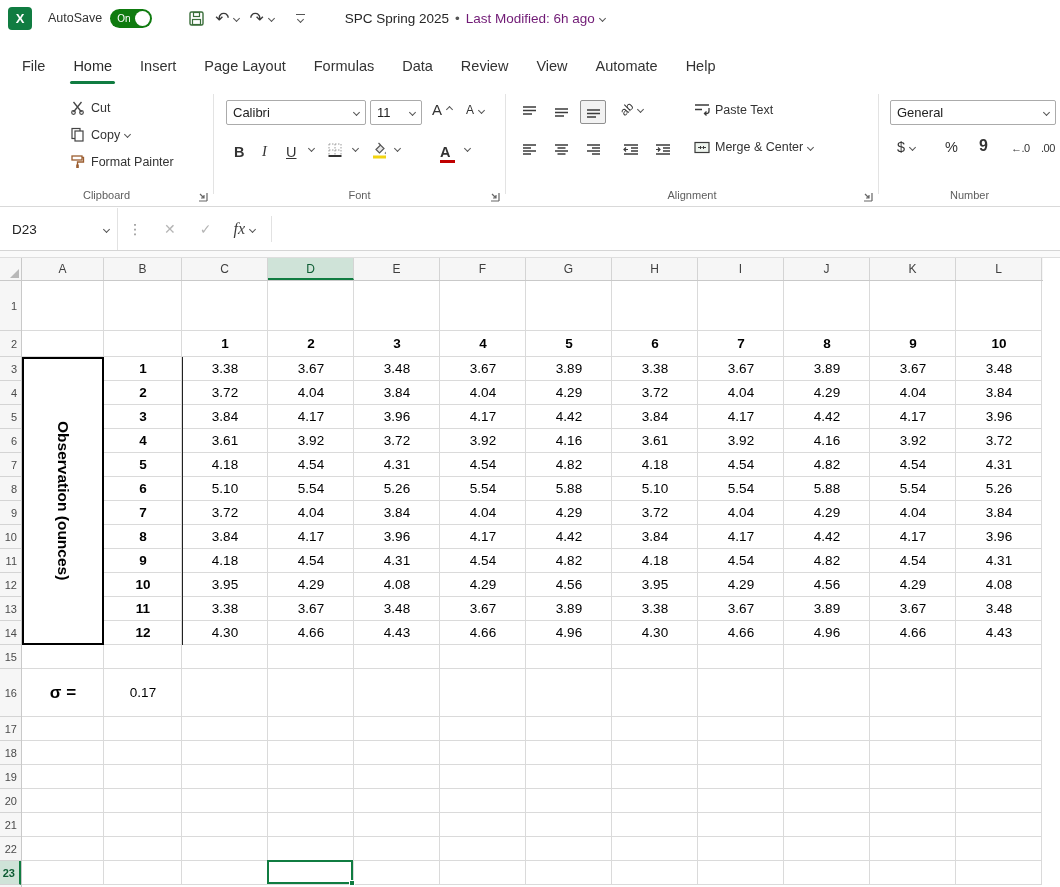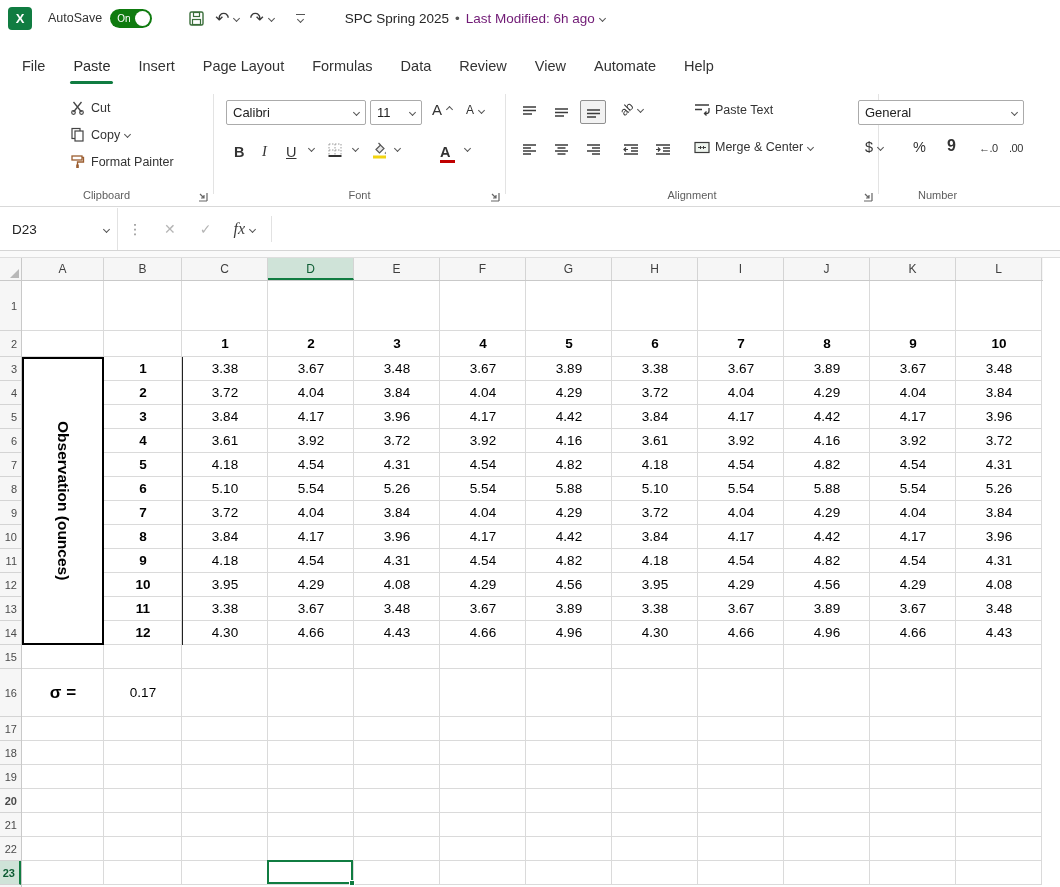--- a/index.html
+++ b/index.html
@@ -144,21 +144,21 @@
     <div class="tb-title">
       <span>SPC Spring 2025</span>
       <span class="dot">•</span>
       <span class="mod">Last Modified: 6h ago</span>
       <span class="chv s"></span>
     </div>
   </header>
 
   <nav class="menubar" id="menubar">
       <div class="mitem">File</div>
-      <div class="mitem active">Paste</div>
+      <div class="mitem active">Home</div>
       <div class="mitem">Insert</div>
       <div class="mitem">Page Layout</div>
       <div class="mitem">Formulas</div>
       <div class="mitem">Data</div>
       <div class="mitem">Review</div>
       <div class="mitem">View</div>
       <div class="mitem">Automate</div>
       <div class="mitem">Help</div>
     </nav>
 
@@ -325,21 +325,21 @@
       <div class="glabel">Alignment</div>
       <button class="launcher">
         <svg width="11" height="11" viewBox="0 0 11 11">
           <path d="M2 10 h8 M10 2 v8" stroke="#666" stroke-width="1.2" fill="none"></path>
           <path d="M3 3 l4 4 M7 4 v3 h-3" stroke="#666" stroke-width="1.2" fill="none"></path>
         </svg>
       </button>
     </div>
     <div class="vsep" style="left:878px"></div>
 
-    <div class="rgroup" style="left:847px;width:181px">
+    <div class="rgroup" style="left:879px;width:181px">
       <div class="combo" style="left:11px;top:16px;width:166px">
         <span>General</span>
           <span class="chv s"></span>
       </div>
       <button class="numsym" style="left:18px;top:55px">
         <span>$</span>
           <span class="chv s"></span>
       </button>
       <button class="numsym" style="left:66px;top:55px">
         <span>%</span>
@@ -401,21 +401,21 @@
       <div class="rowhdr" style="top: 244px; height: 24px;">10</div>
       <div class="rowhdr" style="top: 268px; height: 24px;">11</div>
       <div class="rowhdr" style="top: 292px; height: 24px;">12</div>
       <div class="rowhdr" style="top: 316px; height: 24px;">13</div>
       <div class="rowhdr" style="top: 340px; height: 24px;">14</div>
       <div class="rowhdr" style="top: 364px; height: 24px;">15</div>
       <div class="rowhdr" style="top: 388px; height: 48px;">16</div>
       <div class="rowhdr" style="top: 436px; height: 24px;">17</div>
       <div class="rowhdr" style="top: 460px; height: 24px;">18</div>
       <div class="rowhdr" style="top: 484px; height: 24px;">19</div>
-      <div class="rowhdr" style="top: 508px; height: 24px; font-weight: bold;">20</div>
+      <div class="rowhdr" style="top: 508px; height: 24px;">20</div>
       <div class="rowhdr" style="top: 532px; height: 24px;">21</div>
       <div class="rowhdr" style="top: 556px; height: 24px;">22</div>
       <div class="rowhdr sel" style="top: 580px; height: 24px;">23</div>
     </div>
   <div class="gridbody" id="grid-body">
       <div class="vline" style="left: 81px; height: 604px;"></div>
       <div class="vline" style="left: 159px; height: 604px;"></div>
       <div class="vline" style="left: 245px; height: 604px;"></div>
       <div class="vline" style="left: 331px; height: 604px;"></div>
       <div class="vline" style="left: 417px; height: 604px;"></div>

